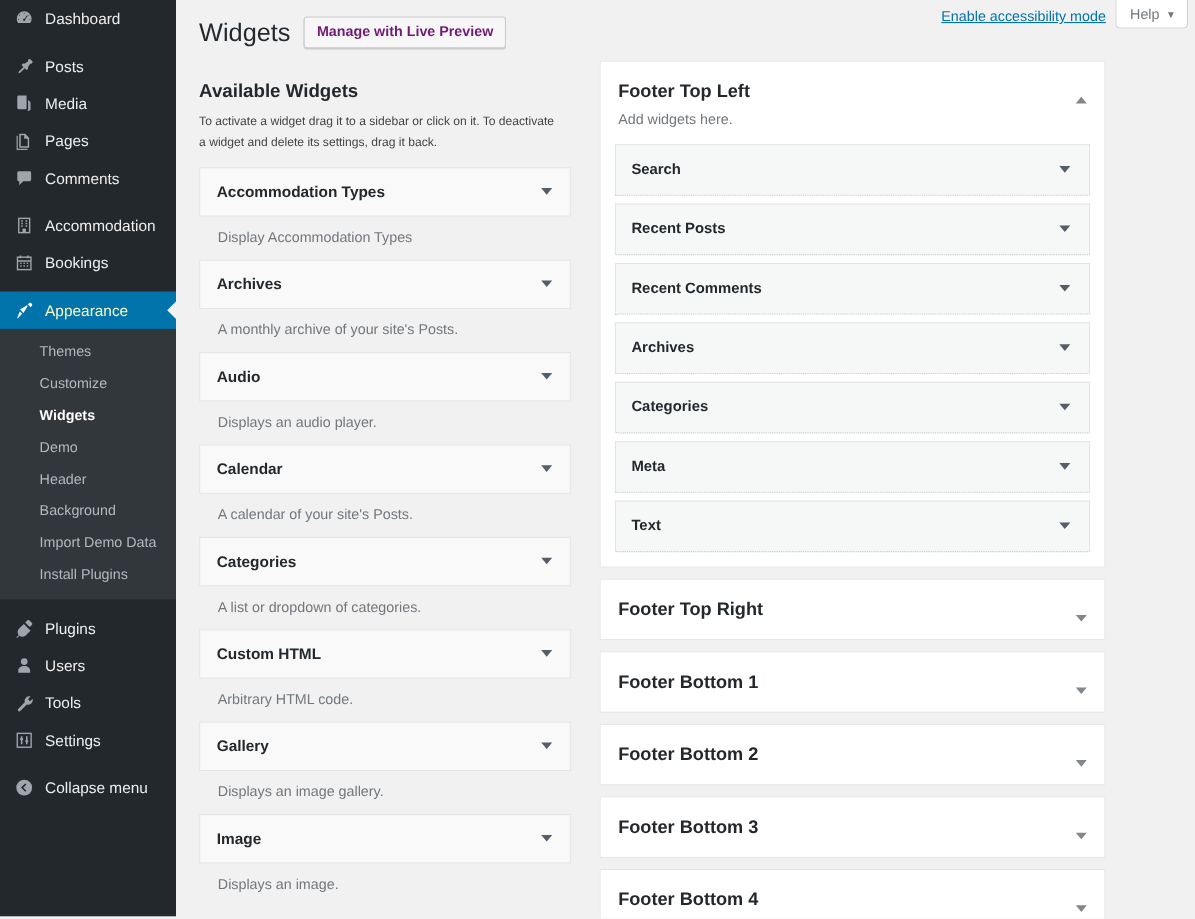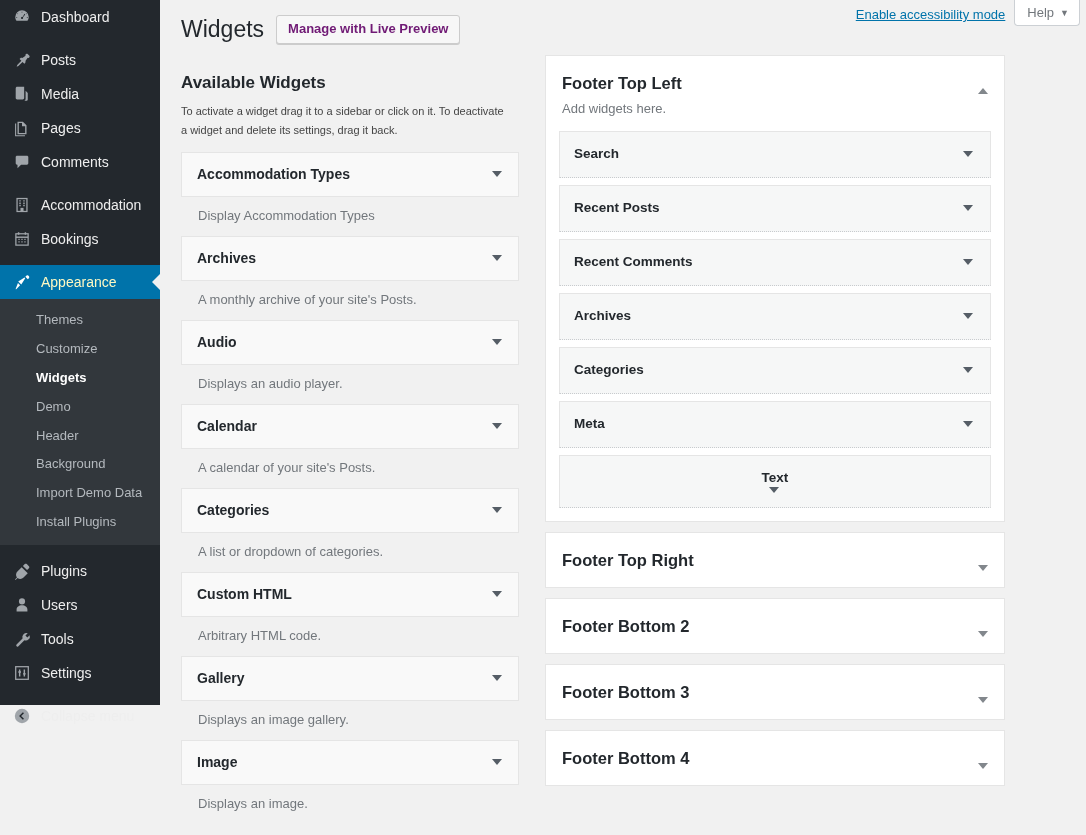--- a/index.html
+++ b/index.html
@@ -10,21 +10,21 @@
     background: #f1f1f1;
     font-family: "Liberation Sans", sans-serif;
     -webkit-font-smoothing: antialiased;
   }
 
   #app { position: relative; width: 1086px; height: 835px; }
 
   
   #adminmenu {
     position: absolute; top: 0; left: 0;
-    width: 160px; height: 705px;
+    width: 160px; height: 833px;
     background: #23282d;
     color: #eee;
     font-size: 14px;
   }
   .menu-top {
     display: flex; align-items: center;
     height: 34px; padding: 0 0 0 12px;
     color: #eee; cursor: pointer; position: relative;
   }
   .menu-top .mlabel { margin-left: 9px; font-size: 14px; line-height: 1; }
@@ -172,21 +172,21 @@
   .sidebar-widgets { padding: 13px 13px 13px 13px; }
   .sb-widget {
     background: #f6f7f7;
     border: 1px solid #e5e5e5;
     border-bottom: 1px dotted #c8cbce;
     margin-bottom: 7px;
     display: flex; align-items: center; justify-content: space-between;
     padding: 13px 14px 14px 14px;
     cursor: move;
   }
-  .sb-widget:last-child { margin-bottom: 0; flex-direction: column; }
+  .sb-widget:last-child { margin-bottom: 0; }
   .sb-widget-title {
     margin: 0; font-size: 13.5px; font-weight: bold; color: #23282d;
     line-height: 18px;
   }
   .sb-widget-action {
     width: 0; height: 0; border-left: 5px solid transparent;
     border-right: 5px solid transparent; border-top: 6px solid #555d66;
     margin-right: 3px;
   }
 </style>
@@ -444,20 +444,26 @@
           </div>
         </div>
         <div class="sidebar-panel">
           <div class="sidebar-head collapsed">
             <h2 class="sidebar-name">Footer Top Right</h2>
             <span class="sidebar-toggle"></span>
           </div>
         </div>
         <div class="sidebar-panel">
           <div class="sidebar-head collapsed">
+            <h2 class="sidebar-name">Footer Bottom 1</h2>
+            <span class="sidebar-toggle"></span>
+          </div>
+        </div>
+        <div class="sidebar-panel">
+          <div class="sidebar-head collapsed">
             <h2 class="sidebar-name">Footer Bottom 2</h2>
             <span class="sidebar-toggle"></span>
           </div>
         </div>
         <div class="sidebar-panel">
           <div class="sidebar-head collapsed">
             <h2 class="sidebar-name">Footer Bottom 3</h2>
             <span class="sidebar-toggle"></span>
           </div>
         </div>

